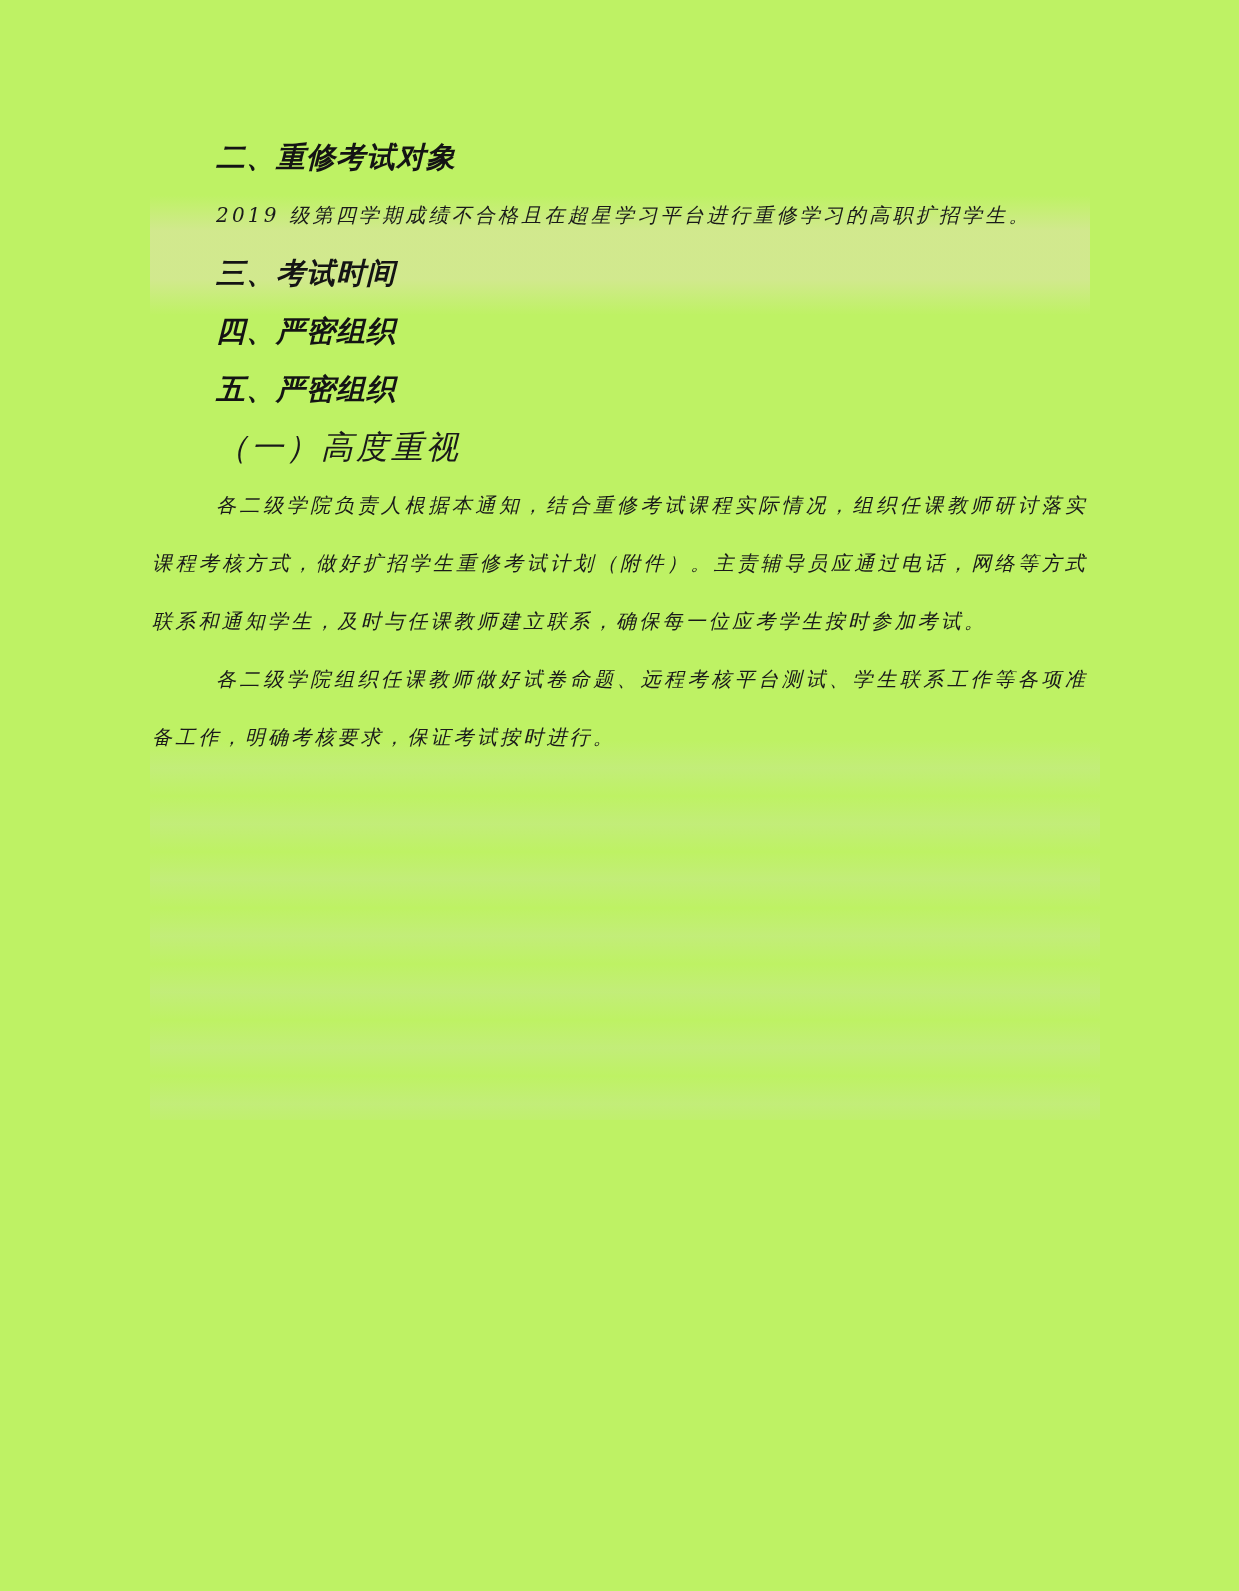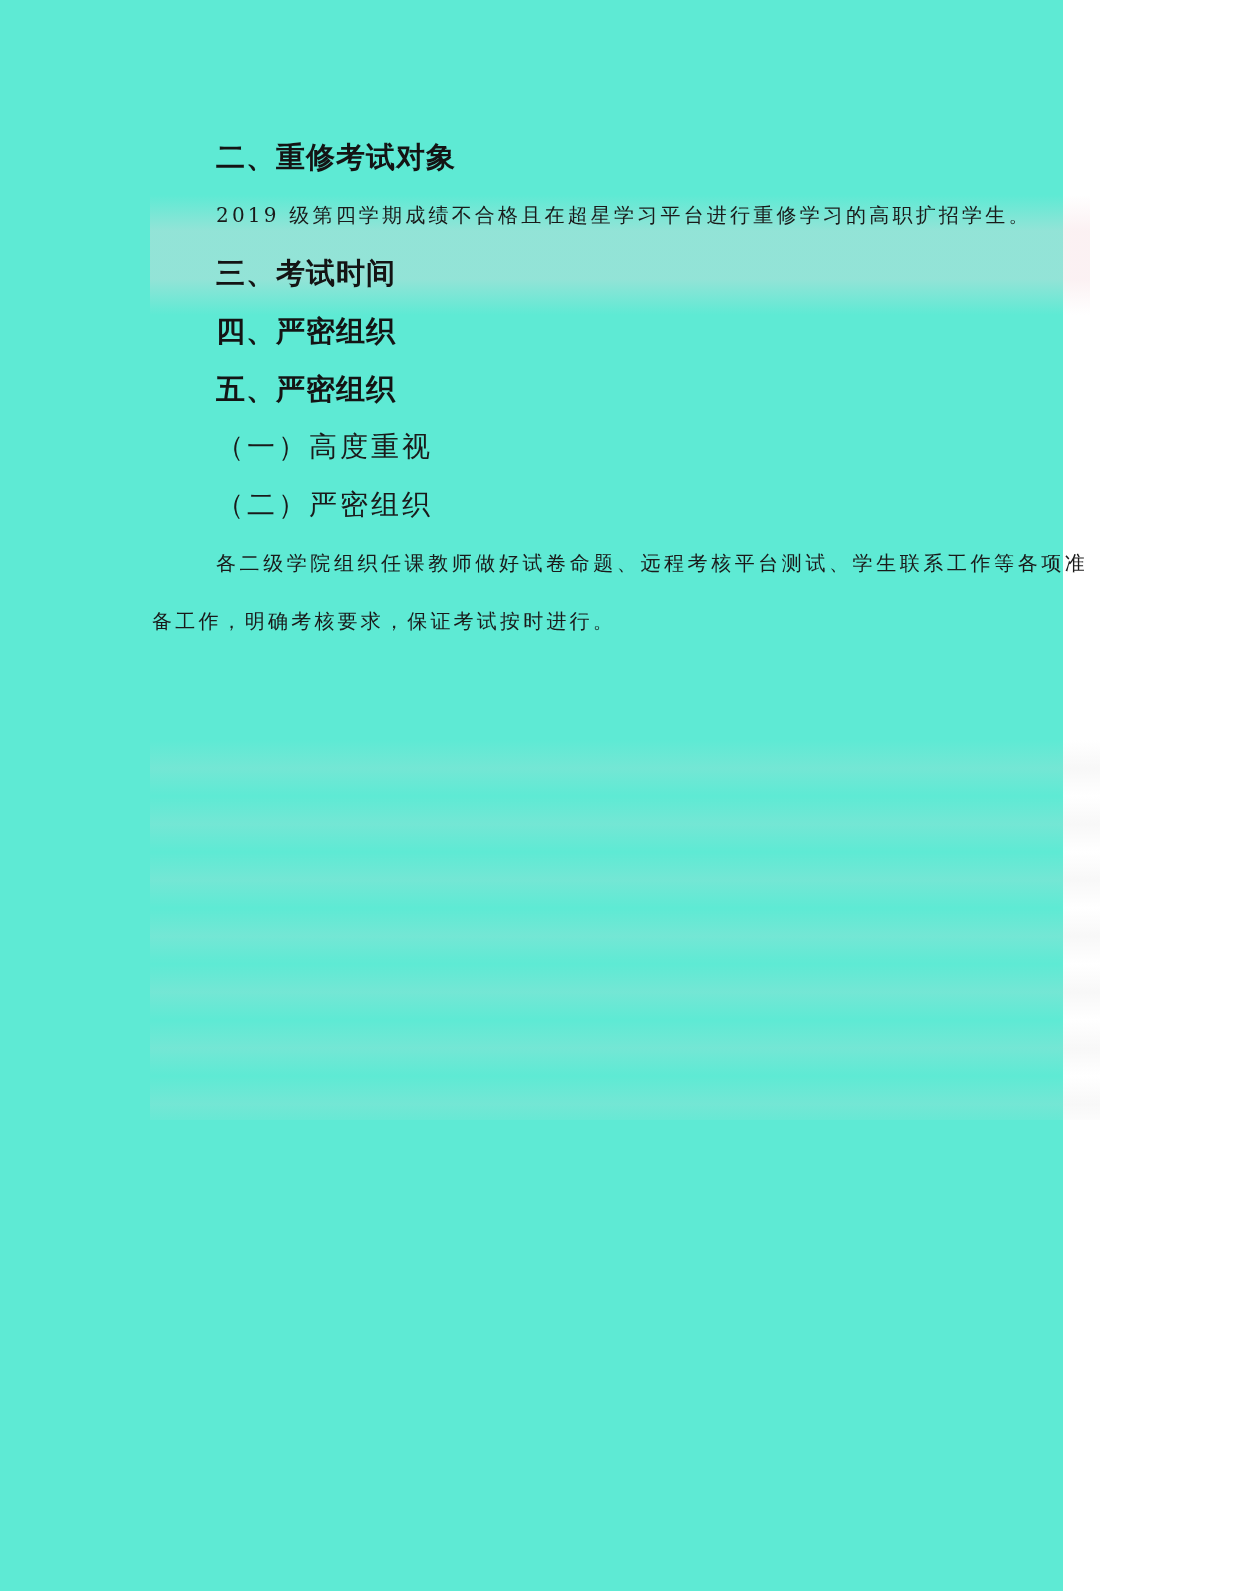--- a/index.html
+++ b/index.html
@@ -11,23 +11,24 @@
       width: 1239px;
       height: 1591px;
       position: relative;
       overflow: hidden;
       font-family: "DejaVu Serif", "Liberation Serif", serif;
       color: #1a1a1a;
     }
     .page {
       position: absolute;
       left: 0; top: 0;
-      width: 1063px;
+      width: 1239px;
       height: 1591px;
-      background: #5eead4;
+      background: #bef264;
+      font-style: italic;
     }
     
     .ghost {
       position: absolute;
       left: 150px;
       top: 195px;
       width: 940px;
       height: 120px;
       background: linear-gradient(180deg, rgba(240,200,205,0) 0%, rgba(245,215,220,0.35) 30%, rgba(245,215,220,0.35) 70%, rgba(240,200,205,0) 100%);
       pointer-events: none;
@@ -51,21 +52,21 @@
       font-family: "DejaVu Sans", "Liberation Sans", sans-serif;
       font-size: 29px;
       font-weight: bold;
       line-height: 58px;
       height: 58px;
       padding-left: 64px;
       letter-spacing: 1px;
       color: #141414;
     }
     .subheading {
-      font-size: 28px;
+      font-size: 32px;
       line-height: 58px;
       height: 58px;
       padding-left: 64px;
       letter-spacing: 3px;
       color: #1a1a1a;
     }
     .para {
       font-size: 20px;
       line-height: 58px;
       text-align: justify;
@@ -94,18 +95,18 @@
     <div class="heading">二、重修考试对象</div>
     <div class="para">2019 级第四学期成绩不合格且在超星学习平台进行重修学习的高职扩招学生。</div>
 
     <div class="heading">三、考试时间</div>
 
     <div class="heading">四、严密组织</div>
 
     <div class="heading">五、严密组织</div>
 
     <div class="subheading">（一）高度重视</div>
+    <div class="para">各二级学院负责人根据本通知，结合重修考试课程实际情况，组织任课教师研讨落实课程考核方式，做好扩招学生重修考试计划（附件）。主责辅导员应通过电话，网络等方式联系和通知学生，及时与任课教师建立联系，确保每一位应考学生按时参加考试。</div>
 
-    <div class="subheading">（二）严密组织</div>
     <div class="para">各二级学院组织任课教师做好试卷命题、远程考核平台测试、学生联系工作等各项准备工作，明确考核要求，保证考试按时进行。</div>
 
   </div>
 </div>
 
 </body></html>

